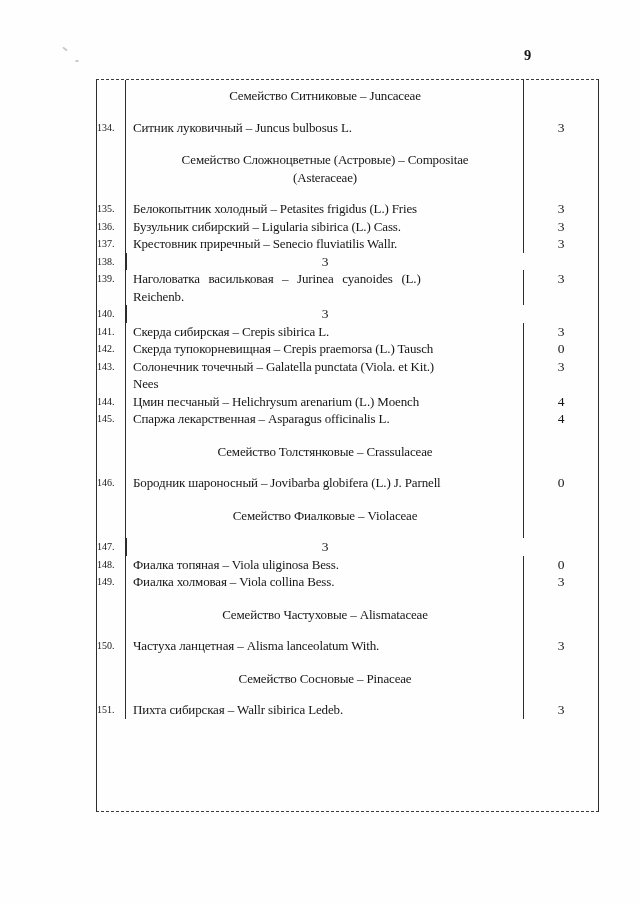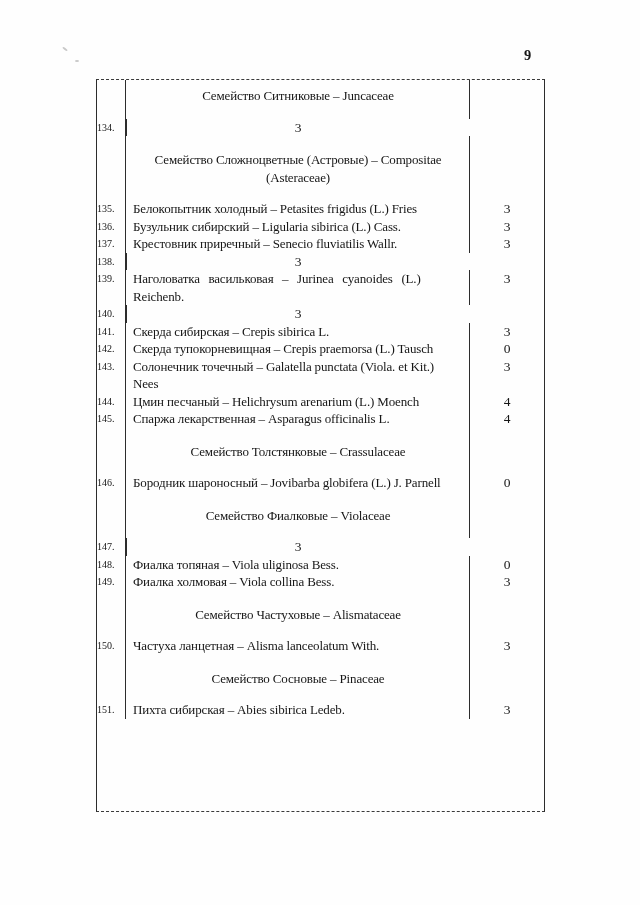--- a/index.html
+++ b/index.html
@@ -29,21 +29,21 @@
     left: 524px;
     top: 47px;
     font-size: 14.5px;
     font-weight: bold;
     letter-spacing: 0.3px;
   }
   .doc-table {
     position: absolute;
     left: 96px;
     top: 79px;
-    width: 449px;
+    width: 503px;
     height: 733px;
     box-sizing: border-box;
     border-left: 1.4px solid #2c2c2c;
     border-right: 1.4px solid #2c2c2c;
     border-top: 1.6px dashed #3a3a3a;
     border-bottom: 1.6px dashed #3a3a3a;
     overflow: hidden;
   }
   .t-row {
     display: grid;
@@ -94,20 +94,21 @@
   <div class="speck s2"></div>
   <div class="page-number">9</div>
   <div class="doc-table" id="doc-table">
       <div class="t-row family">
     <div class="c-num"></div>
     <div class="c-name">Семейство Ситниковые – Juncaceae</div>
     <div class="c-val"></div>
   </div>
       <div class="t-row species">
     <div class="c-num">134.</div>
+    <div class="c-name">Ситник луковичный – Juncus bulbosus L.</div>
     <div class="c-val">3</div>
   </div>
       <div class="t-row family">
     <div class="c-num"></div>
     <div class="c-name">Семейство Сложноцветные (Астровые) – Compositae
 (Asteraceae)</div>
     <div class="c-val"></div>
   </div>
       <div class="t-row species">
     <div class="c-num">135.</div>
@@ -207,17 +208,17 @@
     <div class="c-num"></div>
     <div class="c-val"></div>
   </div>
       <div class="t-row family">
     <div class="c-num"></div>
     <div class="c-name">Семейство Сосновые – Pinaceae</div>
     <div class="c-val"></div>
   </div>
       <div class="t-row species">
     <div class="c-num">151.</div>
-    <div class="c-name">Пихта сибирская – Abies sibirica Ledeb.</div>
+    <div class="c-name">Пихта сибирская – Wallr sibirica Ledeb.</div>
     <div class="c-val">3</div>
   </div>
     </div>
 </div>
 
 </body></html>

